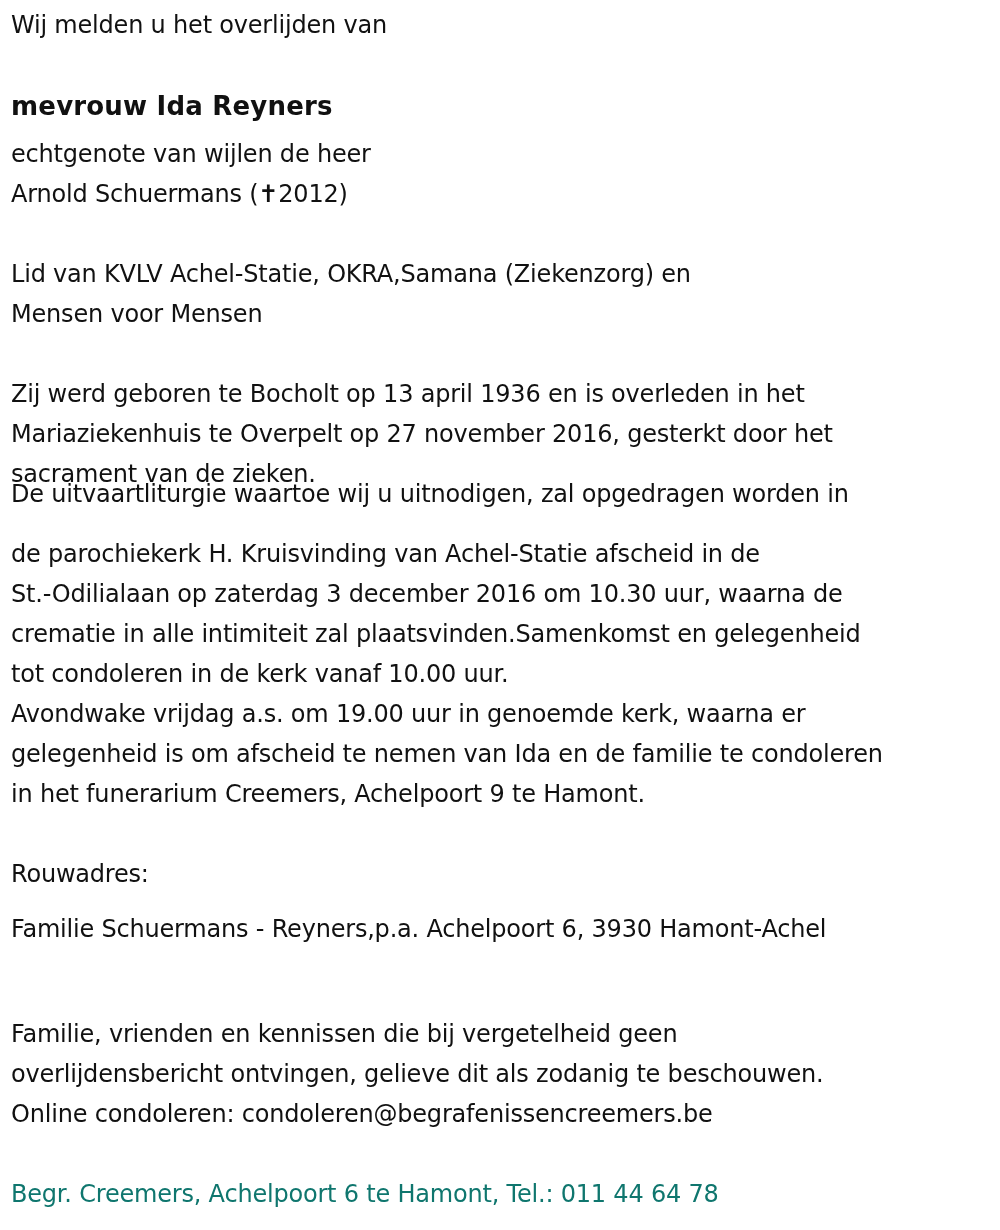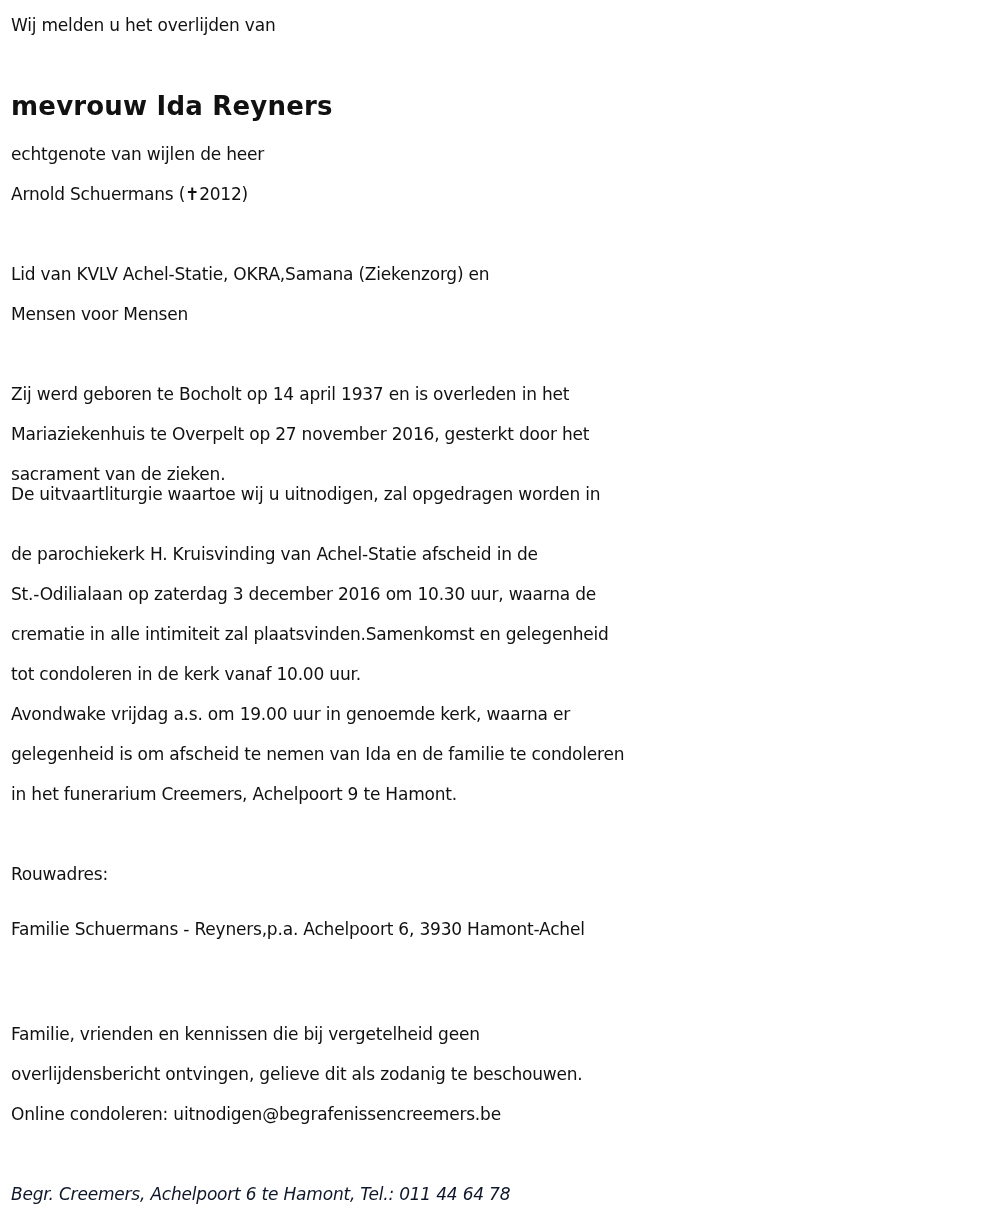--- a/index.html
+++ b/index.html
@@ -4,55 +4,55 @@
   <style>
     html, body { margin: 0; padding: 0; background: #ffffff; }
     body {
       width: 1000px; height: 1230px; overflow: hidden;
       font-family: "DejaVu Sans", sans-serif;
       color: #111111;
     }
     .doc { position: relative; padding: 0 0 0 11px; }
     .line {
       position: absolute; left: 11px; white-space: nowrap;
-      font-size: 17px; line-height: 40px; letter-spacing: -0.2px;
+      font-size: 24px; line-height: 40px; letter-spacing: -0.2px;
     }
     .title {
       position: absolute; left: 11px; white-space: nowrap;
       font-size: 26px; font-weight: bold; line-height: 44px; letter-spacing: 0.2px;
     }
-    .footer { color: #0f172a; font-style: italic; }
+    .footer { color: #0f766e; }
   </style>
 </head>
 <body>
 
 <div class="doc">
   <div class="line" style="top:5px">Wij melden u het overlijden van</div>
 
   <div class="title" style="top:84px">mevrouw Ida Reyners</div>
 
   <div class="line" style="top:134px">echtgenote van wijlen de heer</div>
   <div class="line" style="top:174px">Arnold Schuermans (✝2012)</div>
 
   <div class="line" style="top:254px">Lid van KVLV Achel-Statie, OKRA,Samana (Ziekenzorg) en</div>
   <div class="line" style="top:294px">Mensen voor Mensen</div>
 
-  <div class="line" style="top:374px">Zij werd geboren te Bocholt op 14 april 1937 en is overleden in het</div>
+  <div class="line" style="top:374px">Zij werd geboren te Bocholt op 13 april 1936 en is overleden in het</div>
   <div class="line" style="top:414px">Mariaziekenhuis te Overpelt op 27 november 2016, gesterkt door het</div>
   <div class="line" style="top:454px">sacrament van de zieken.</div>
   <div class="line" style="top:474px">De uitvaartliturgie waartoe wij u uitnodigen, zal opgedragen worden in</div>
   <div class="line" style="top:534px">de parochiekerk H. Kruisvinding van Achel-Statie afscheid in de</div>
   <div class="line" style="top:574px">St.-Odilialaan op zaterdag 3 december 2016 om 10.30 uur, waarna de</div>
   <div class="line" style="top:614px">crematie in alle intimiteit zal plaatsvinden.Samenkomst en gelegenheid</div>
   <div class="line" style="top:654px">tot condoleren in de kerk vanaf 10.00 uur.</div>
   <div class="line" style="top:694px">Avondwake vrijdag a.s. om 19.00 uur in genoemde kerk, waarna er</div>
   <div class="line" style="top:734px">gelegenheid is om afscheid te nemen van Ida en de familie te condoleren</div>
   <div class="line" style="top:774px">in het funerarium Creemers, Achelpoort 9 te Hamont.</div>
 
   <div class="line" style="top:854px">Rouwadres:</div>
   <div class="line" style="top:909px">Familie Schuermans - Reyners,p.a. Achelpoort 6, 3930 Hamont-Achel</div>
 
   <div class="line" style="top:1014px">Familie, vrienden en kennissen die bij vergetelheid geen</div>
   <div class="line" style="top:1054px">overlijdensbericht ontvingen, gelieve dit als zodanig te beschouwen.</div>
-  <div class="line" style="top:1094px">Online condoleren: uitnodigen@begrafenissencreemers.be</div>
+  <div class="line" style="top:1094px">Online condoleren: condoleren@begrafenissencreemers.be</div>
 
   <div class="line footer" style="top:1174px">Begr. Creemers, Achelpoort 6 te Hamont, Tel.: 011 44 64 78</div>
 </div>
 
 </body></html>

